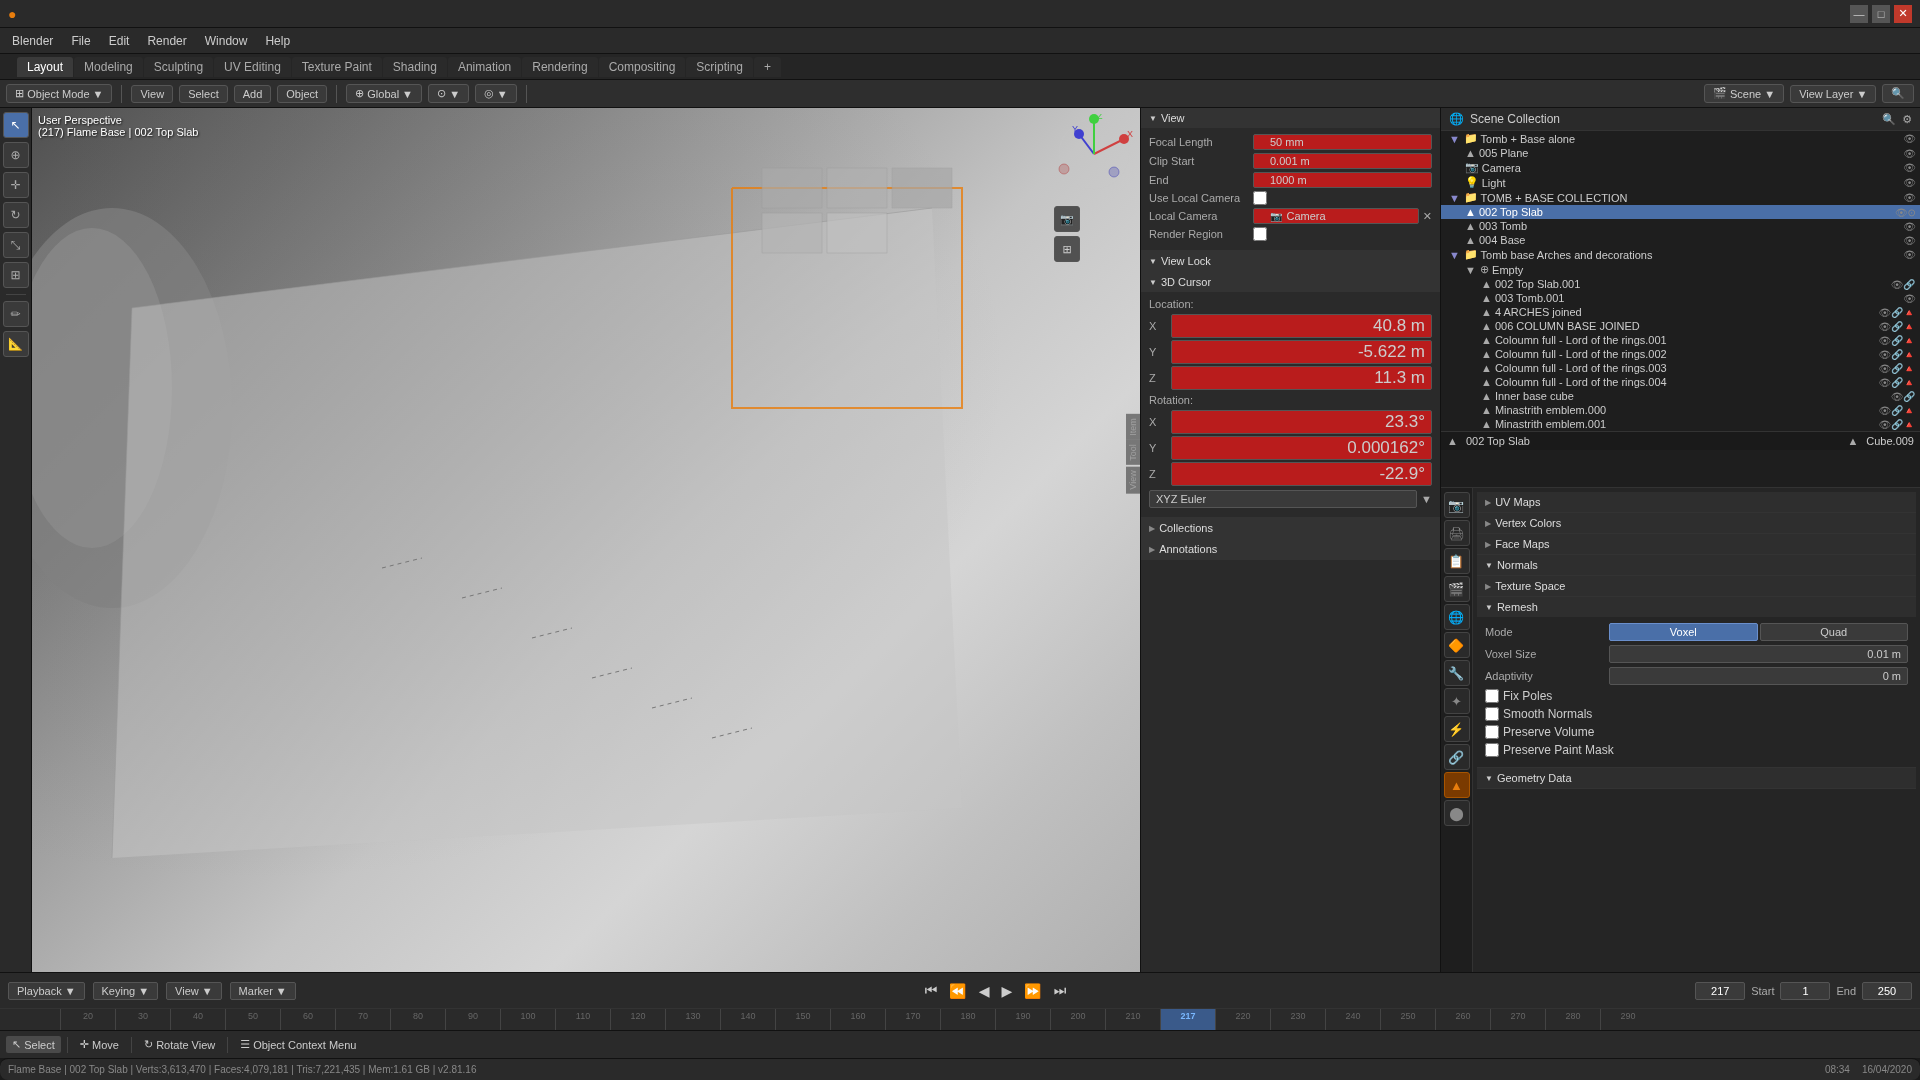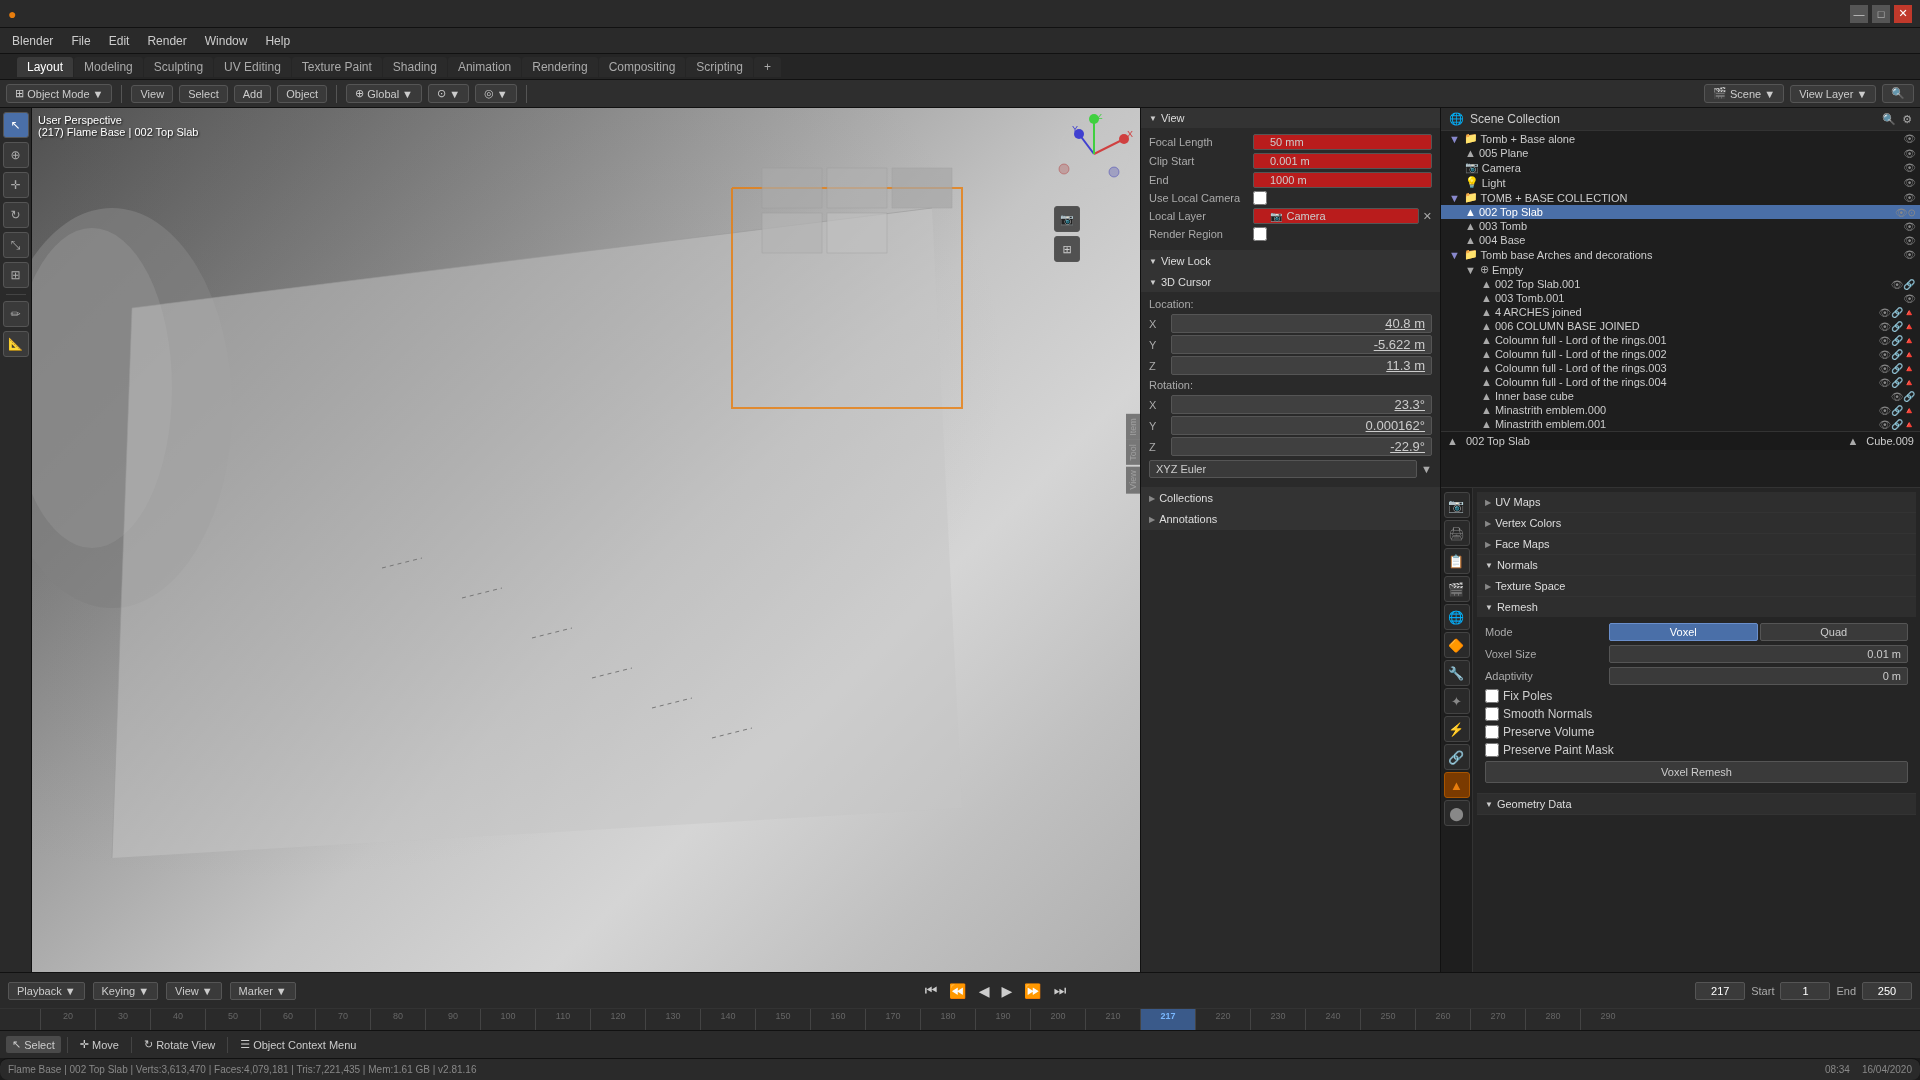--- a/index.html
+++ b/index.html
@@ -193,28 +193,27 @@
     }
     .xyz-row {
       display: grid;
       grid-template-columns: 20px 1fr;
       gap: 2px;
       margin-bottom: 2px;
       align-items: center;
     }
     .xyz-label { color: #aaa; font-size: 11px; }
     .xyz-val {
-      background: #404040;
+      background: #b91c1c;
       border: 1px solid #555;
       color: #ccc;
       padding: 1px 6px;
-      font-size: 13px;
+      font-size: 17px;
       border-radius: 2px;
       text-align: right;
-      text-decoration: underline;
     }
     .prop-icon-btn {
       width: 26px;
       height: 26px;
       background: #2a2a2a;
       border: 1px solid #444;
       border-radius: 3px;
       cursor: pointer;
       display: flex;
       align-items: center;
@@ -348,20 +347,21 @@
       align-items: center;
       overflow: hidden;
       position: relative;
       padding-left: 40px;
     }
     .ruler-marks {
       display: flex;
       align-items: flex-end;
       height: 100%;
       gap: 0;
+      margin-left: 20px;
     }
     .ruler-mark {
       display: flex;
       flex-direction: column;
       align-items: center;
       min-width: 55px;
       font-size: 9px;
       color: #666;
       border-left: 1px solid #444;
       height: 100%;
@@ -592,21 +592,21 @@
         </div>
         <div class="prop-row">
           <span class="prop-label">End</span>
           <span class="prop-value">1000 m</span>
         </div>
         <div class="prop-row">
           <span class="prop-label">Use Local Camera</span>
           <input type="checkbox" class="prop-checkbox" style="">
         </div>
         <div class="prop-row">
-          <span class="prop-label">Local Layer</span>
+          <span class="prop-label">Local Camera</span>
           <span class="prop-value" style="display:flex;align-items:center;gap:4px;">
             <span style="font-size:10px;color:#ccc;">📷</span>
             <span>Camera</span>
           </span>
           <span style="cursor:pointer;color:#aaa;font-size:11px;">✕</span>
         </div>
         <div class="prop-row">
           <span class="prop-label">Render Region</span>
           <input type="checkbox" class="prop-checkbox" style="">
         </div>
@@ -929,23 +929,20 @@
               <span>Smooth Normals</span>
             </div>
             <div class="dp-row">
               <input type="checkbox" class="dp-checkbox" style="">
               <span>Preserve Volume</span>
             </div>
             <div class="dp-row">
               <input type="checkbox" class="dp-checkbox" style="">
               <span>Preserve Paint Mask</span>
             </div>
-            <div class="dp-row">
-              <button class="dp-btn" style="flex:1;text-align:center;padding:4px;">Voxel Remesh</button>
-            </div>
           </div>
         </div>
 
         <div class="dp-section">
           <div class="dp-header">
             <span class="section-triangle open">▼</span>
             <span>Geometry Data</span>
           </div>
         </div>
 

